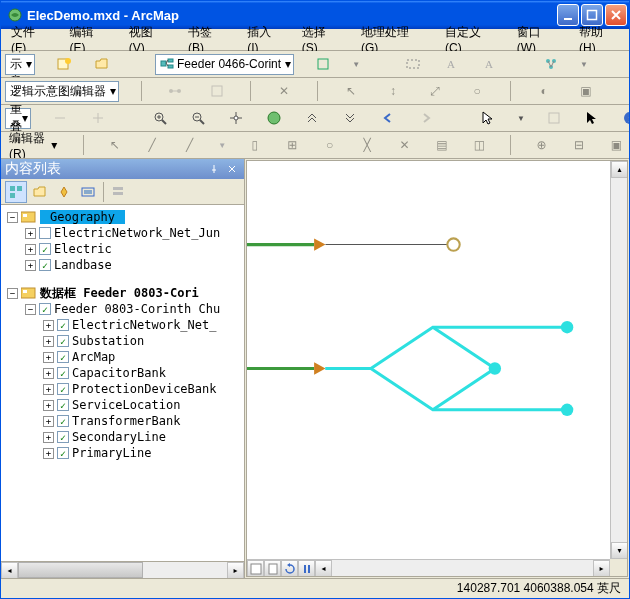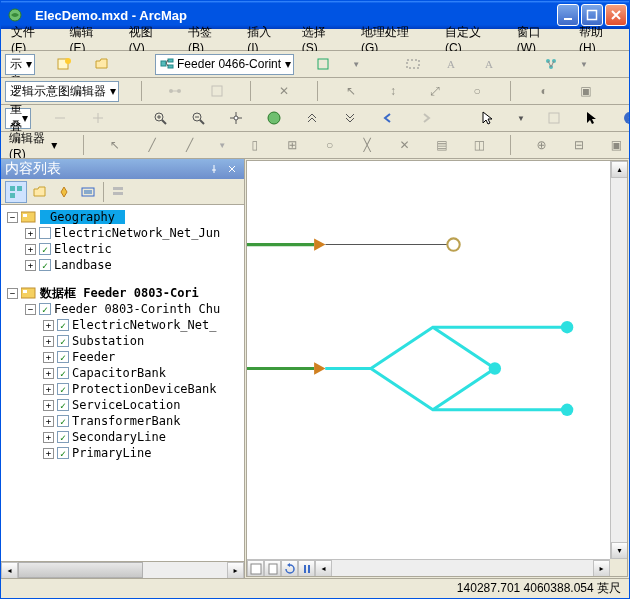--- a/index.html
+++ b/index.html
@@ -1,18 +1,18 @@
 <!DOCTYPE html>
 <html><head>
 <meta charset="utf-8">
 <style>
 * { box-sizing: border-box; margin: 0; padding: 0; }
 body { font-family: "SimSun", "宋体", sans-serif; font-size: 12px; background: #ece9d8; overflow: hidden; width: 630px; height: 599px; }
 .window { width: 630px; height: 599px; border: 1px solid #0054e3; display: flex; flex-direction: column; }
-.titlebar { height: 28px; background: linear-gradient(to bottom, #3b8cff 0%, #0054e3 8%, #0054e3 85%, #003dbf 100%); display: flex; align-items: center; padding: 0 2px 0 6px; color: #fff; gap: 8px; }
+.titlebar { height: 28px; background: linear-gradient(to bottom, #3b8cff 0%, #0054e3 8%, #0054e3 85%, #003dbf 100%); display: flex; align-items: center; padding: 0 2px 0 6px; color: #fff; }
 .titlebar-icon { width: 16px; height: 16px; margin-right: 4px; }
 .titlebar-text { flex: 1; font-weight: bold; font-size: 13px; }
 .titlebar-btns { display: flex; gap: 2px; }
 .titlebar-btn { width: 22px; height: 22px; border-radius: 3px; border: 1px solid #fff; display: flex; align-items: center; justify-content: center; font-weight: bold; color: #fff; font-size: 13px; font-family: Tahoma, sans-serif; }
 .btn-min, .btn-max { background: linear-gradient(to bottom, #7ba7e8, #3e6ac9); }
 .btn-close { background: linear-gradient(to bottom, #f5a17e, #e14e2e); }
 .menubar { height: 22px; background: #ece9d8; display: flex; align-items: center; padding: 0 4px; border-bottom: 1px solid #aca899; gap: 8px; }
 .menu-item { padding: 2px 6px; cursor: default; }
 .toolbar-row { display: flex; align-items: center; background: #ece9d8; border-bottom: 1px solid #aca899; padding: 2px 4px; gap: 20px; min-height: 26px; flex-wrap: nowrap; overflow: hidden; }
 .tb-btn { width: 22px; height: 22px; display: inline-flex; align-items: center; justify-content: center; border: 1px solid transparent; }
@@ -419,21 +419,21 @@
             <span class="node-label">ElectricNetwork_Net_</span>
           </div>
         <div class="tree-node" style="padding-left:40px">
             <span class="expander">+</span>
             <span class="chk">✓</span>
             <span class="node-label">Substation</span>
           </div>
         <div class="tree-node" style="padding-left:40px">
             <span class="expander">+</span>
             <span class="chk">✓</span>
-            <span class="node-label">Feeder</span>
+            <span class="node-label">ArcMap</span>
           </div>
         <div class="tree-node" style="padding-left:40px">
             <span class="expander">+</span>
             <span class="chk">✓</span>
             <span class="node-label">CapacitorBank</span>
           </div>
         <div class="tree-node" style="padding-left:40px">
             <span class="expander">+</span>
             <span class="chk">✓</span>
             <span class="node-label">ProtectionDeviceBank</span>

